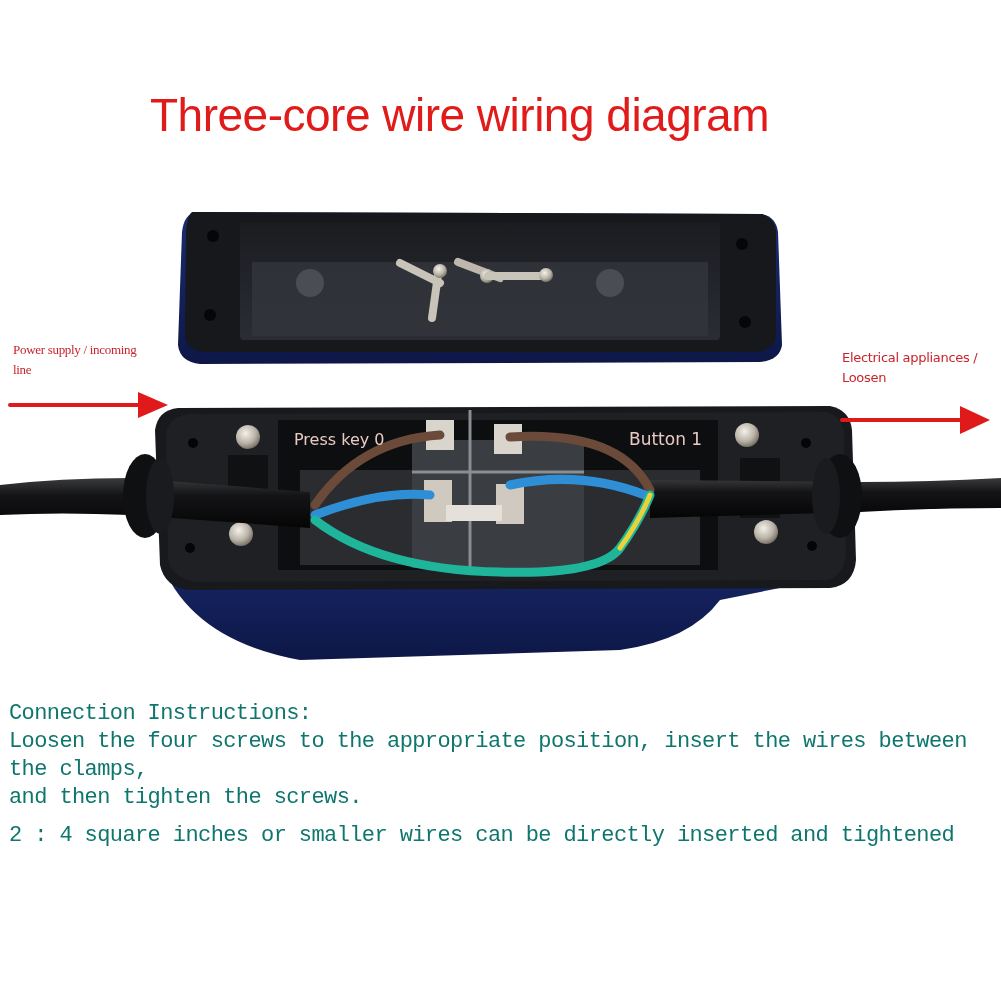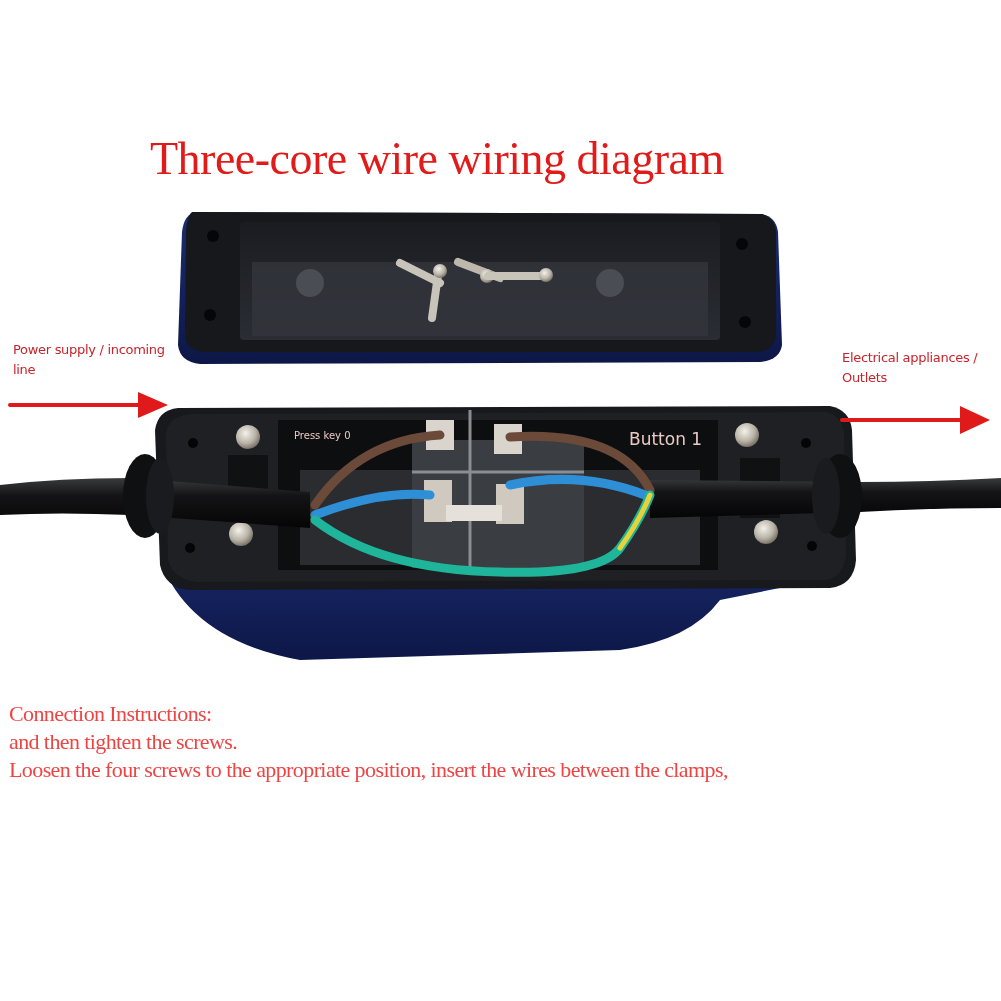--- a/index.html
+++ b/index.html
@@ -2,31 +2,31 @@
 <html><head>
 <meta charset="utf-8">
 <style>
   html, body { margin: 0; padding: 0; }
   body {
     width: 1001px; height: 1001px; background: #ffffff; position: relative; overflow: hidden;
     font-family: "Liberation Sans", sans-serif;
   }
   .title {
     position: absolute; left: 150px; top: 88px; width: 700px;
-    font-family: Liberation Serif, serif; font-size: 46px; color: #e11a1a;
-    letter-spacing: -0.5px; white-space: nowrap; margin-top: 44px;
+    font-family: Liberation Sans, sans-serif; font-size: 46px; color: #e11a1a;
+    letter-spacing: -0.5px; white-space: nowrap;
   }
   .label-red {
     position: absolute; font-family: "DejaVu Sans", sans-serif;
     font-size: 13px; line-height: 20px; color: #c8232b; letter-spacing: -0.3px;
   }
   .instructions {
     position: absolute; left: 9px; top: 700px; width: 990px;
-    font-family: Liberation Serif, serif; font-size: 22px; line-height: 28px;
-    color: #ef4444; letter-spacing: -0.6px;
+    font-family: Liberation Mono, monospace; font-size: 22px; line-height: 28px;
+    color: #0f766e; letter-spacing: -0.6px;
   }
   .instructions .gap { height: 10px; }
   .photo { position: absolute; left: 0; top: 0; }
   .inlabel {
     position: absolute; font-family: "DejaVu Sans", sans-serif; color: #e9c9c4;
   }
 </style>
 </head>
 <body>
 
@@ -131,30 +131,31 @@
   <g>
     <line x1="10" y1="405" x2="142" y2="405" stroke="#e0191a" stroke-width="4" stroke-linecap="round"></line>
     <polygon points="138,392 168,405 138,418" fill="#e0191a"></polygon>
   </g>
   <g>
     <line x1="842" y1="420" x2="962" y2="420" stroke="#e0191a" stroke-width="4" stroke-linecap="round"></line>
     <polygon points="960,406 990,420 960,434" fill="#e0191a"></polygon>
   </g>
 </svg>
 
-<div class="label-red" style="left:13px; top:340px;">
+<div class="label-red" style="left:13px; top:340px;font-family:Liberation Serif, serif;">
   <div>Power supply / incoming</div>
   <div>line</div>
 </div>
 <div class="label-red" style="left:842px; top:348px;">
   <div>Electrical appliances /</div>
-  <div>Outlets</div>
+  <div>Loosen</div>
 </div>
 
-<div class="inlabel" style="left:294px; top:430px; font-size:10px;">Press key 0</div>
+<div class="inlabel" style="left:294px; top:430px; font-size:16px;">Press key 0</div>
 <div class="inlabel" style="left:629px; top:429px; font-size:17px;">Button 1</div>
 
 <div class="instructions">
   <div>Connection Instructions:</div>
+  <div>Loosen the four screws to the appropriate position, insert the wires between the clamps,</div>
   <div>and then tighten the screws.</div>
-  <div>Loosen the four screws to the appropriate position, insert the wires between the clamps,</div>
   <div class="gap"></div>
+  <div>2 : 4 square inches or smaller wires can be directly inserted and tightened</div>
 </div>
 
 </body></html>

